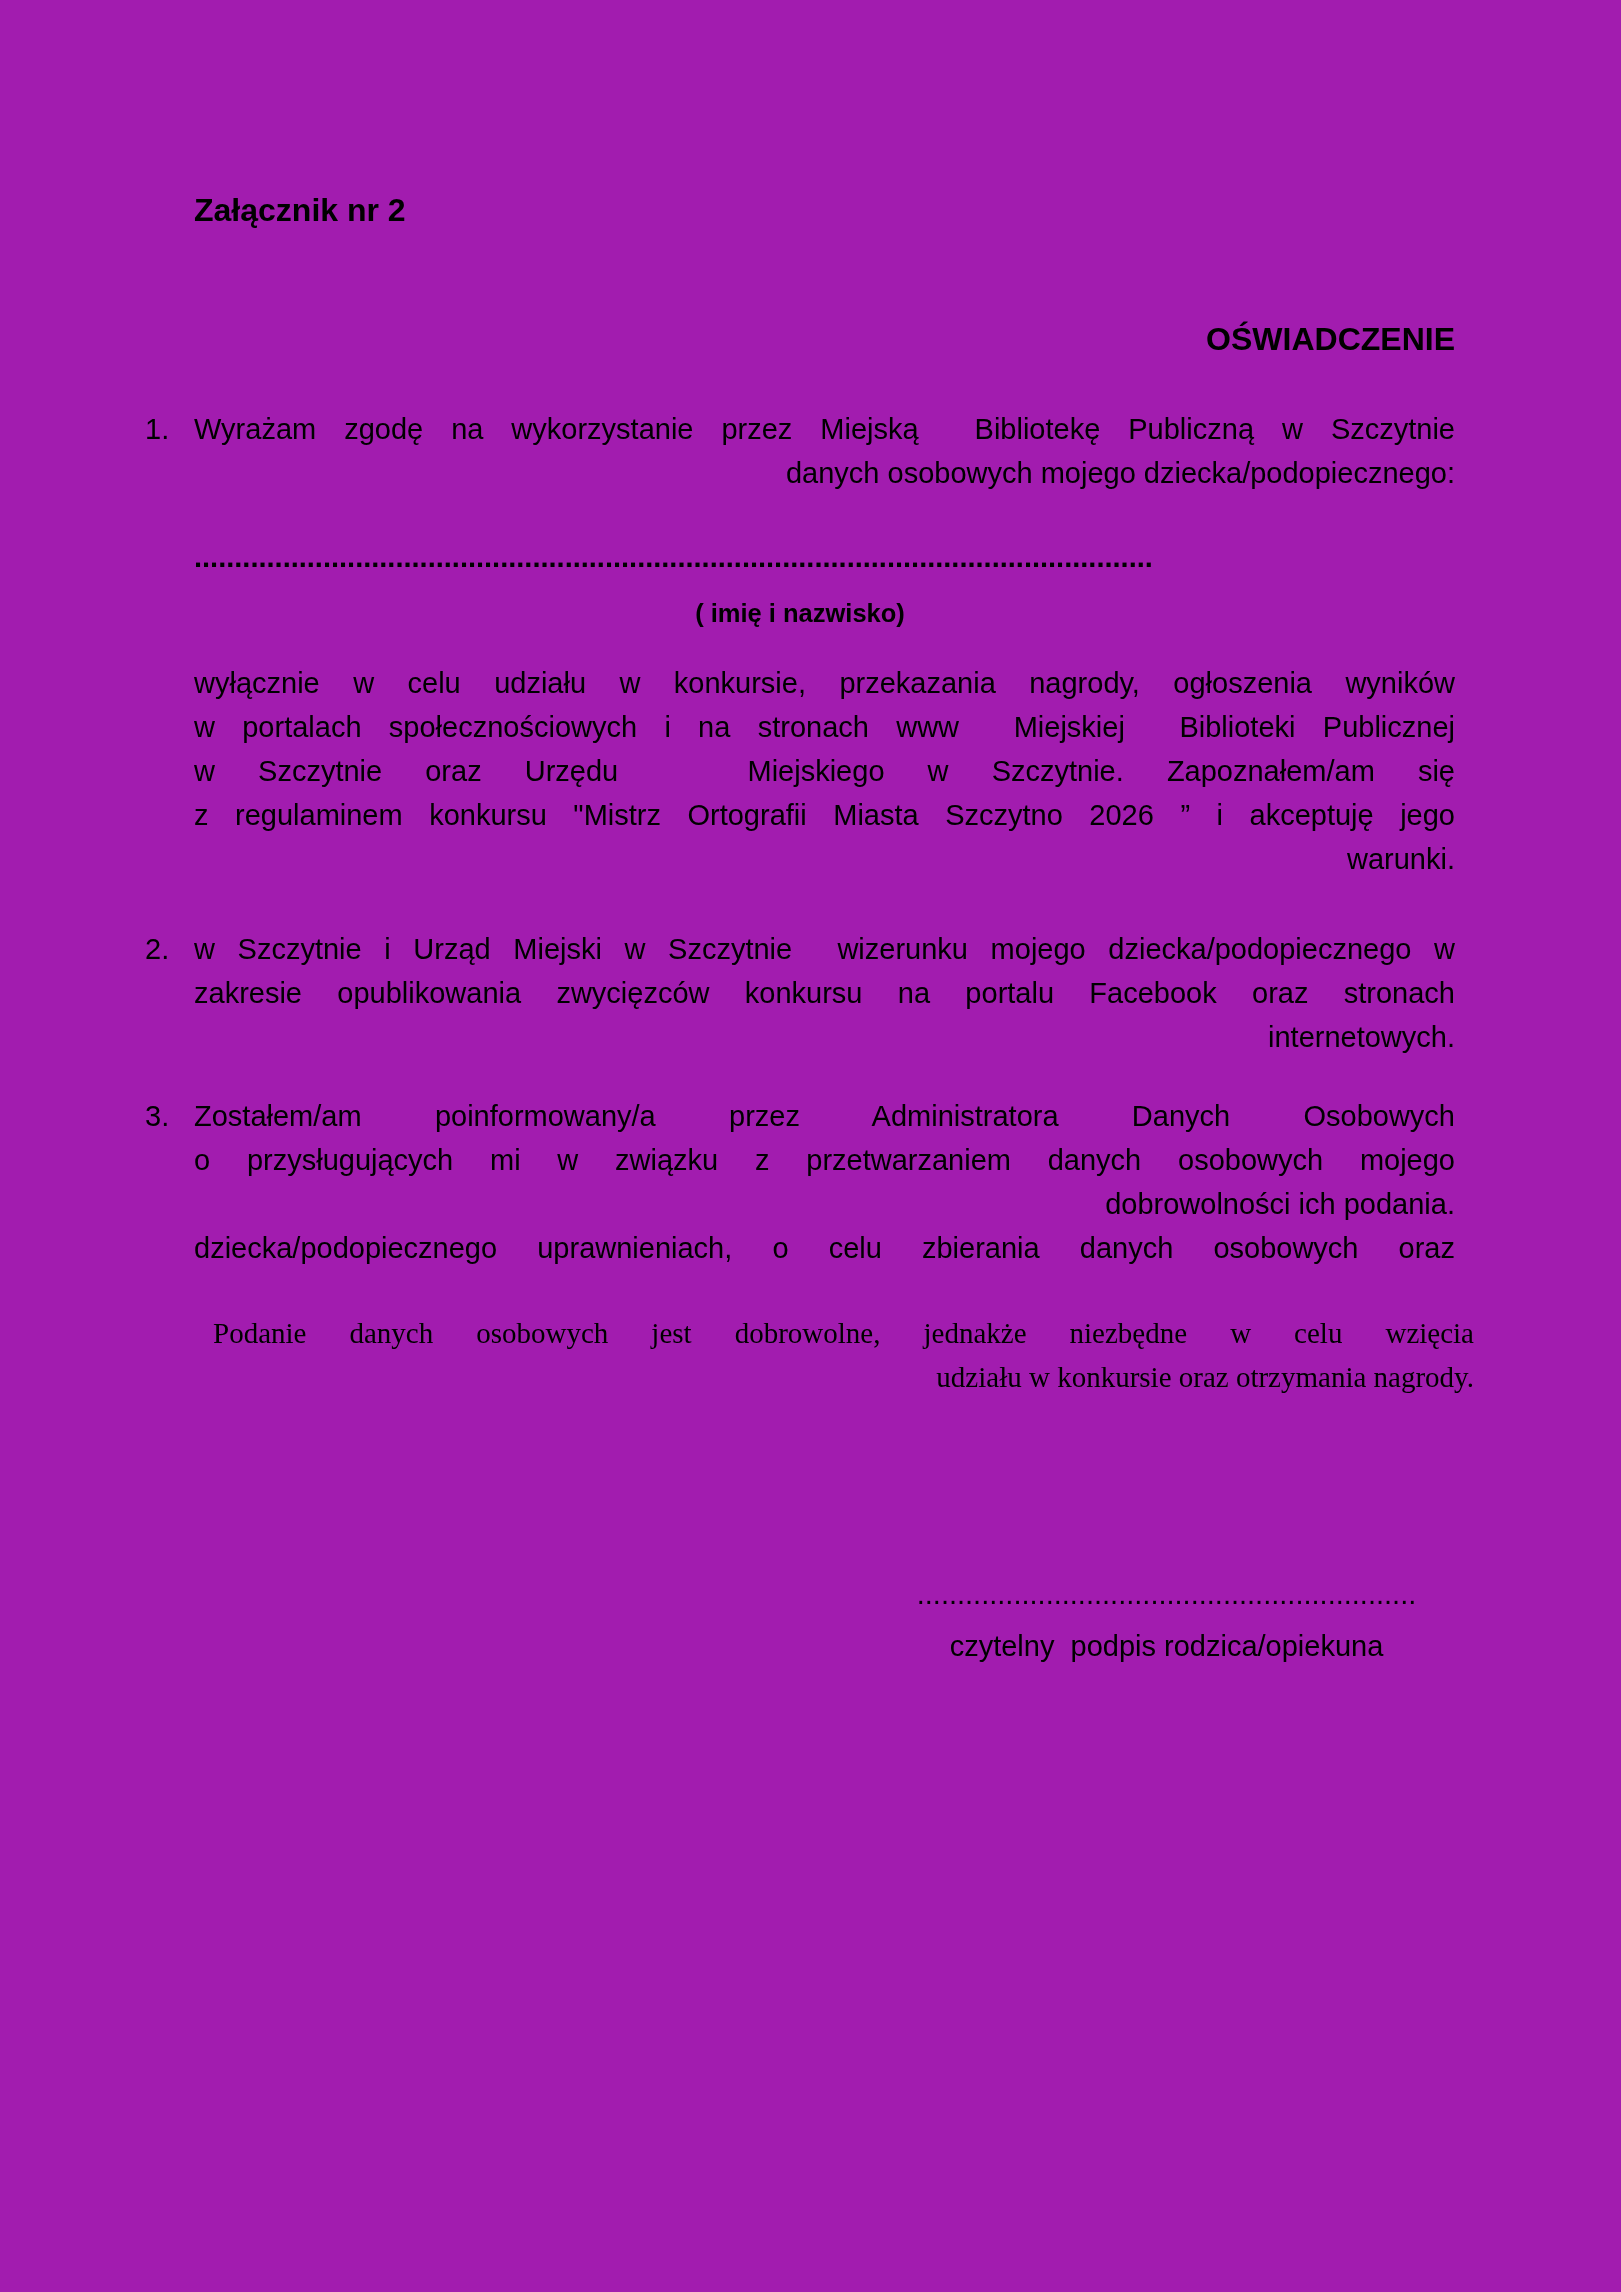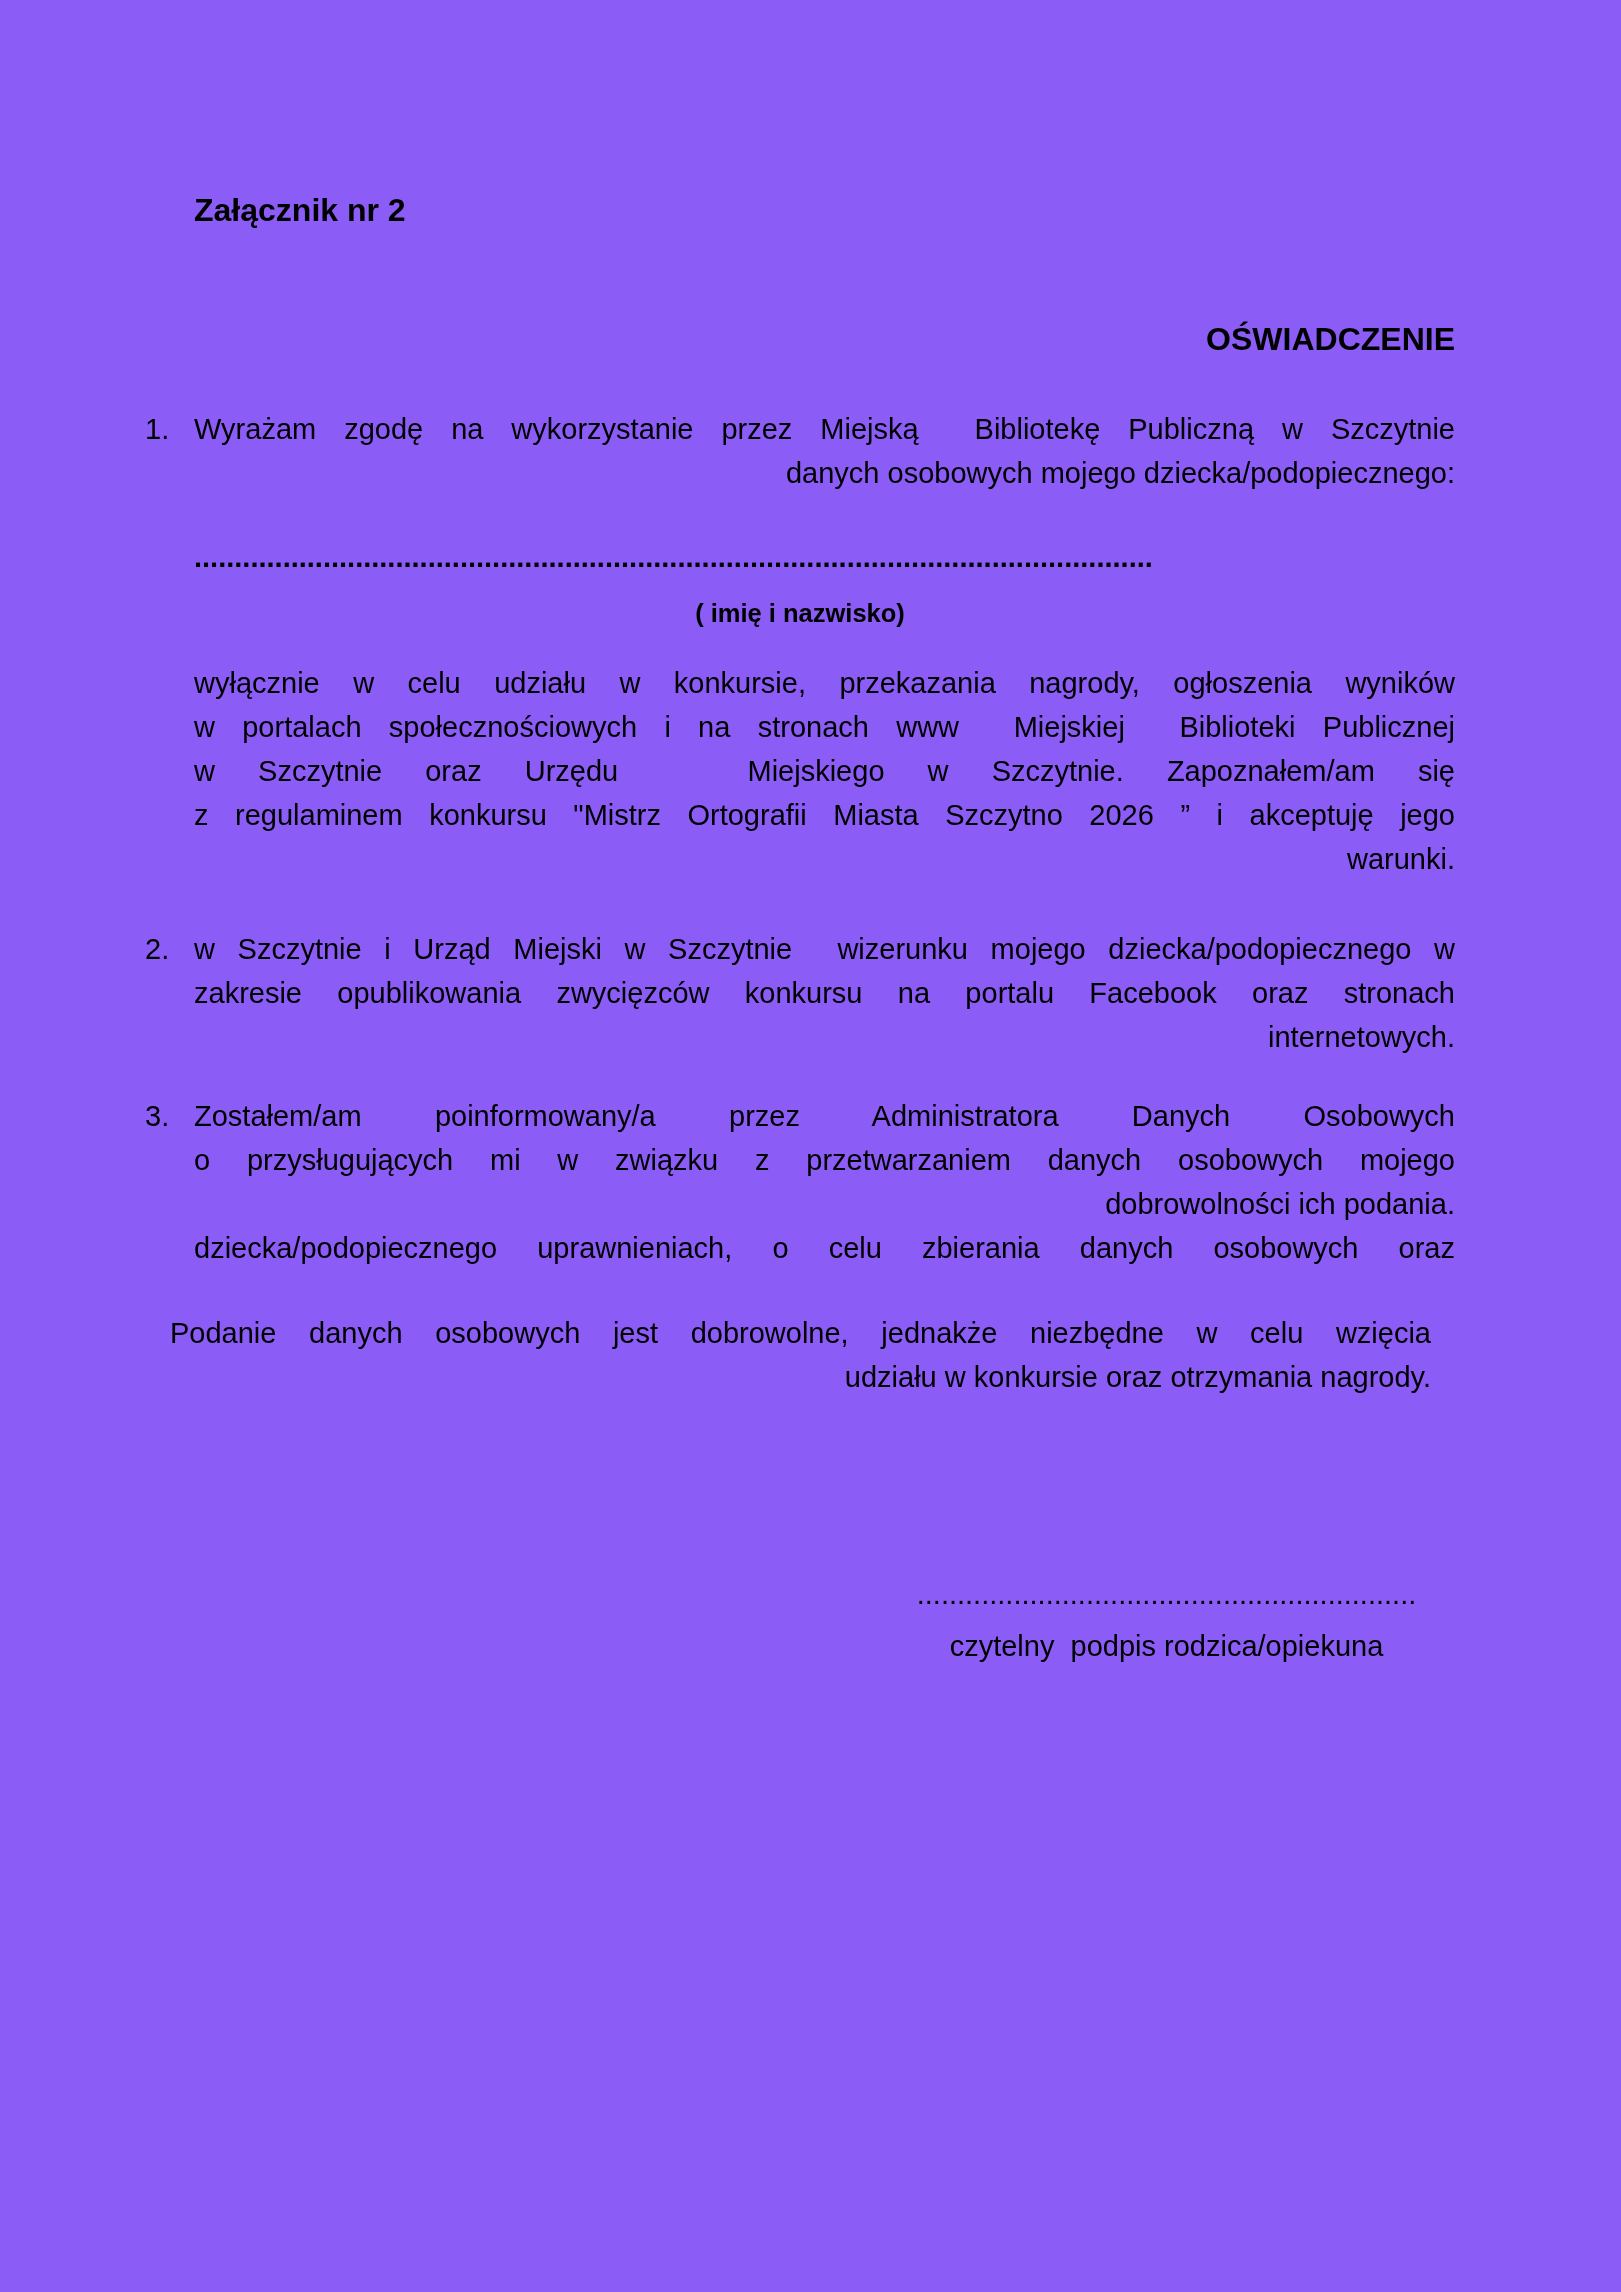--- a/index.html
+++ b/index.html
@@ -1,19 +1,19 @@
 <!DOCTYPE html>
 <html><head>
 <meta charset="utf-8">
 <style>
   html,body { margin:0; padding:0; background:#888; }
   .page {
     position: relative;
     width: 1621px; height: 2293px;
-    background: #8b5cf6;
+    background: #a21caf;
     color: #000000;
     font-family: "Liberation Sans", "DejaVu Sans", sans-serif;
     overflow: hidden;
   }
   .col {
     position: absolute;
     left: 145px; top: 190px;
     width: 1310px;
   }
   .b-att {
@@ -41,21 +41,21 @@
     white-space: nowrap; overflow: hidden;
   }
   .b-cap {
     margin-top: 19px;
     text-align: center;
     font-size: 25.5px; line-height: 35px; font-weight: bold;
   }
   .b-cont1 { margin-top: 30px; margin-left: 49px; width: 1261px; }
   .b-item2 { margin-top: 46px; }
   .b-item3 { margin-top: 35px; }
-  .b-cont3 { margin-top: 41px; margin-left: 25px; width: 1261px; }
+  .b-cont3 { margin-top: 41px; margin-left: 68px; width: 1261px; font-family: Liberation Serif, serif; }
   .b-sig {
     margin-top: 173px;
     margin-left: auto; margin-right: 31px;
     width: 515px;
     text-align: center;
   }
   .sigdots {
     font-size: 29px; line-height: 44px;
     white-space: nowrap; overflow: hidden;
   }

